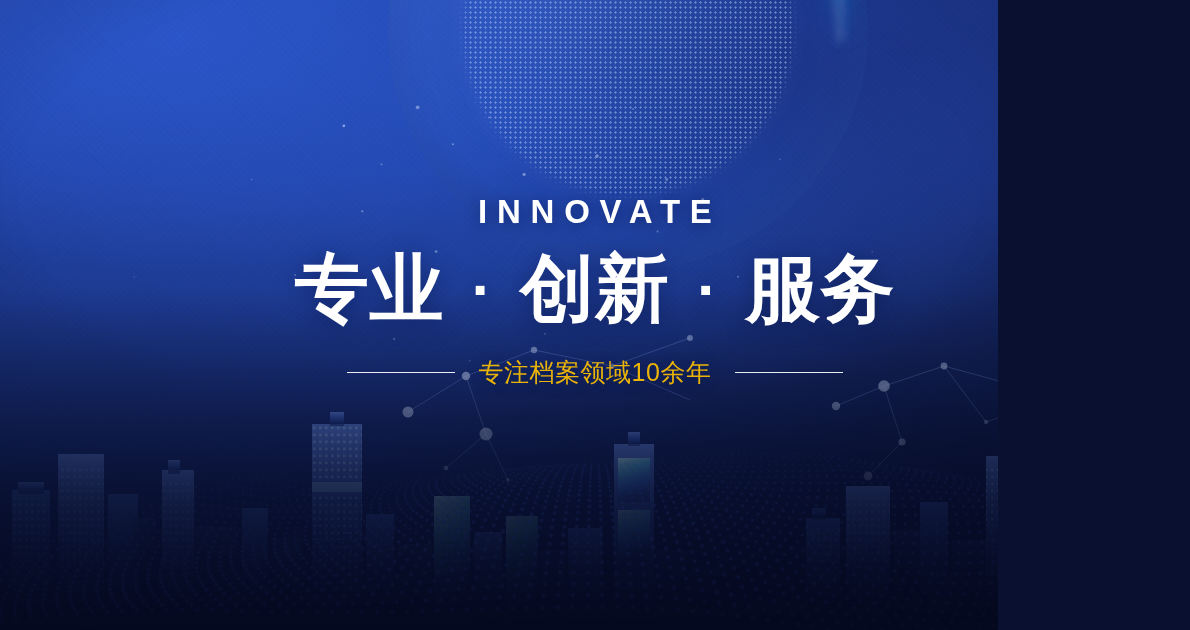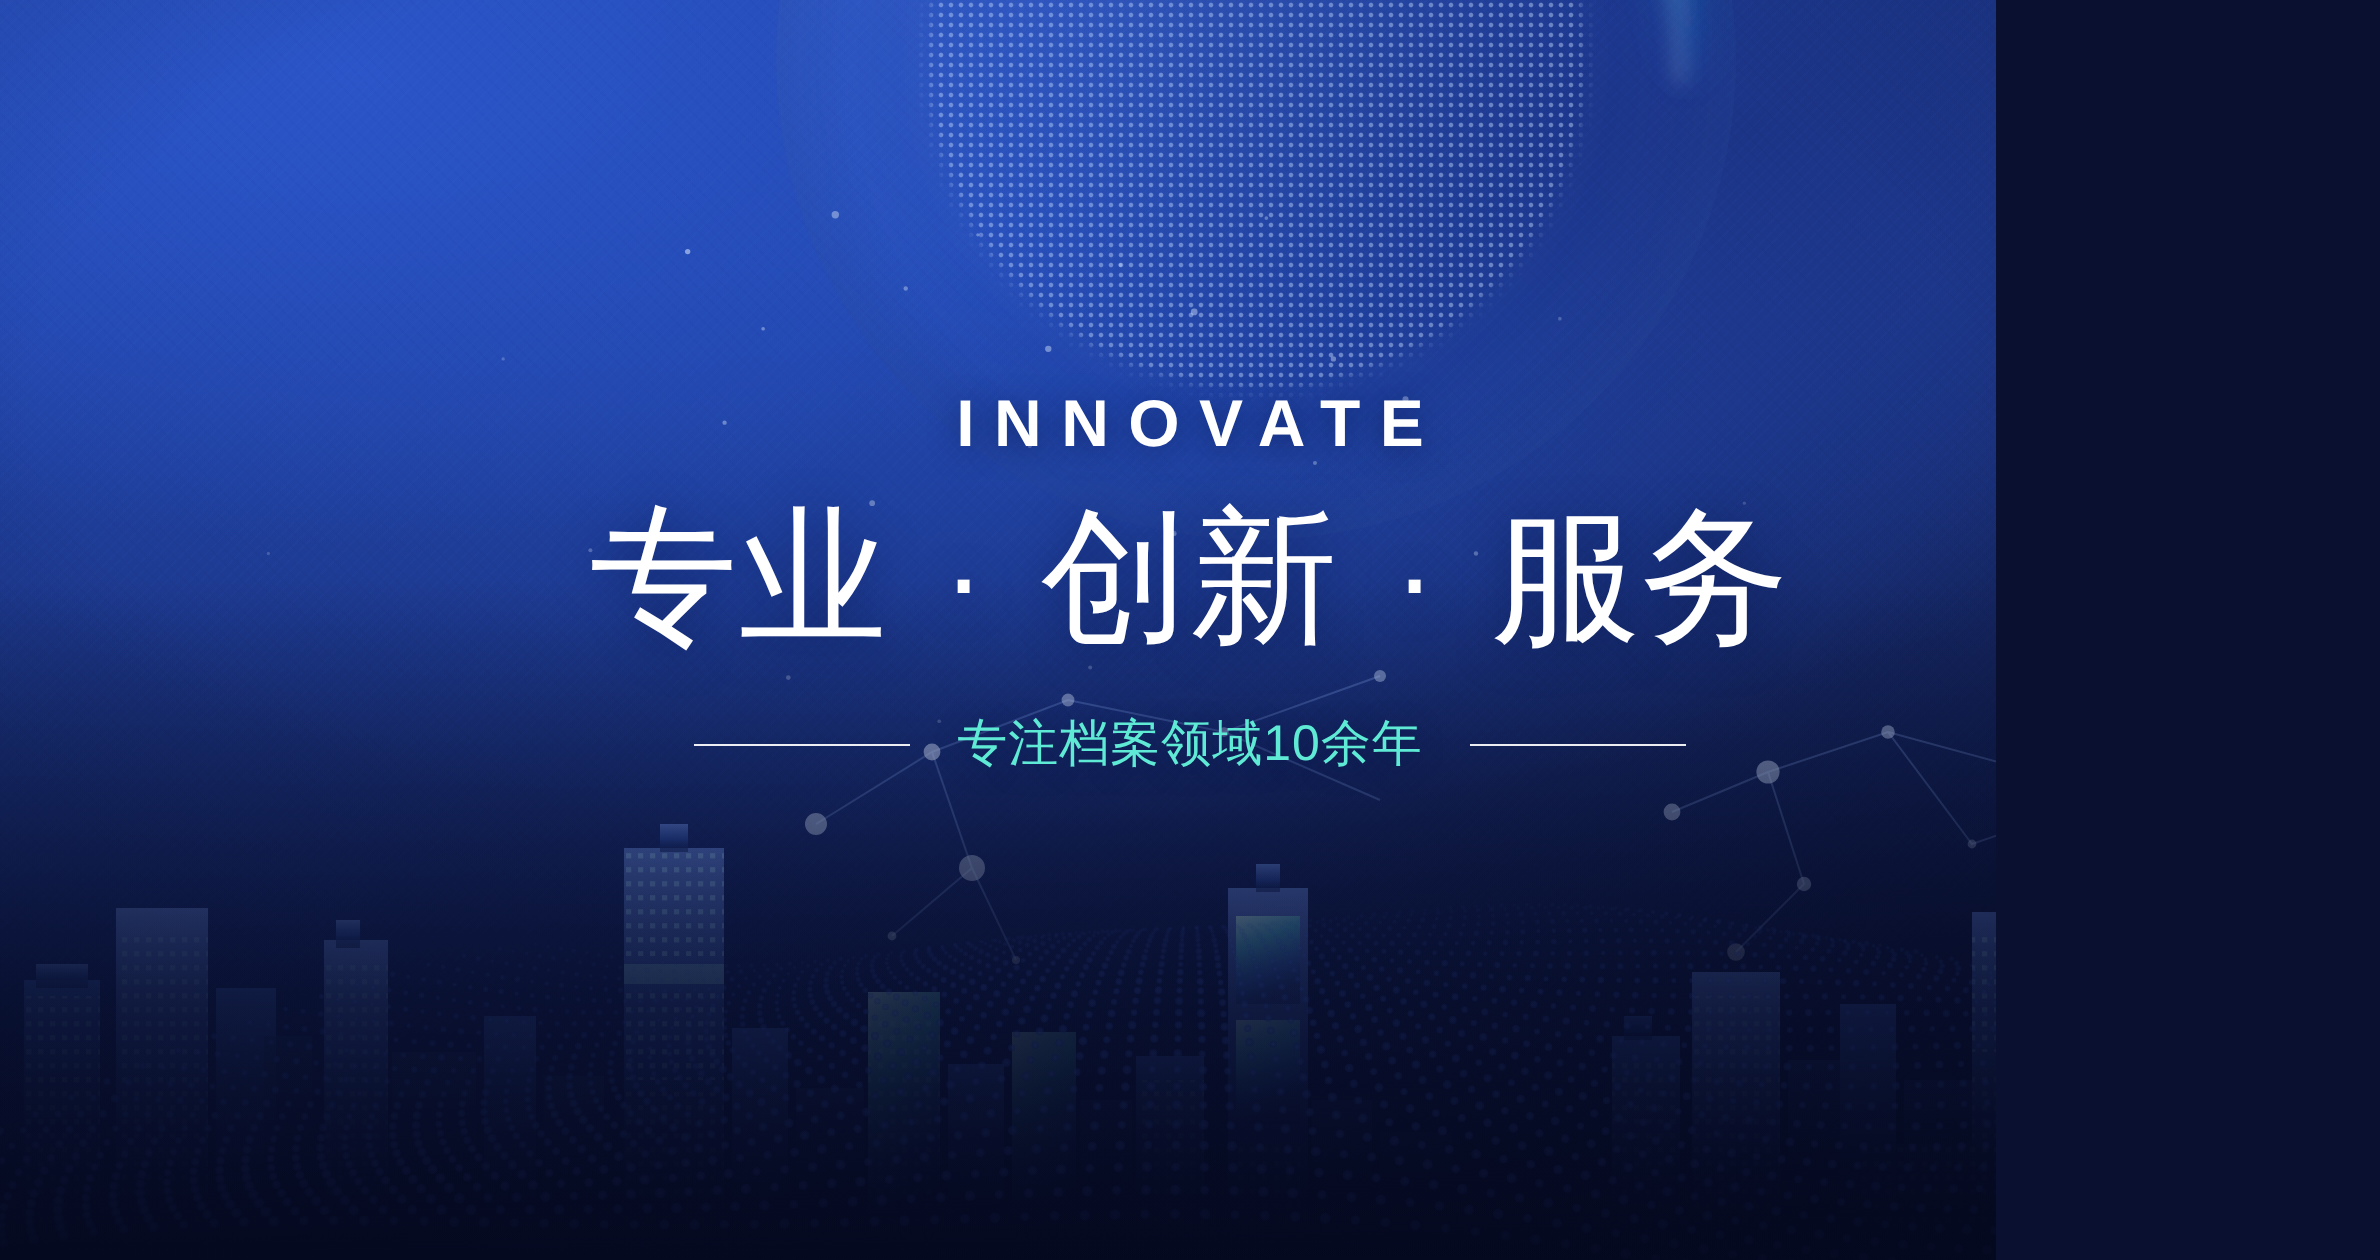--- a/index.html
+++ b/index.html
@@ -95,21 +95,21 @@
     font-weight:700;
     letter-spacing:.295em;
     text-indent:.295em;
     line-height:1;
     text-shadow:0 2px 14px rgba(8,20,70,.55);
   }
   .headline{
     margin-top:24px;
     color:#ffffff;
     font-size:74px;
-    font-weight:400;
+    font-weight:700;
     line-height:1;
     letter-spacing:.01em;
     white-space:nowrap;
     text-shadow:0 3px 20px rgba(8,20,70,.5);
   }
   .headline .dot-sep{
     display:inline-block;
     padding:0 6px;
     font-size:62px;
     vertical-align:middle;
@@ -120,21 +120,21 @@
     margin-top:34px;
     display:flex; align-items:center; justify-content:center;
     gap:24px;
   }
   .rule{
     width:108px; height:1px;
     background:rgba(255,255,255,.92);
     flex:none;
   }
   .subtitle{
-    color:#5eead4;
+    color:#eab308;
     font-size:25px;
     font-weight:400;
     letter-spacing:.02em;
     line-height:1;
     white-space:nowrap;
     text-shadow:0 2px 12px rgba(8,20,70,.5);
   }
 </style>
 </head>
 <body>

